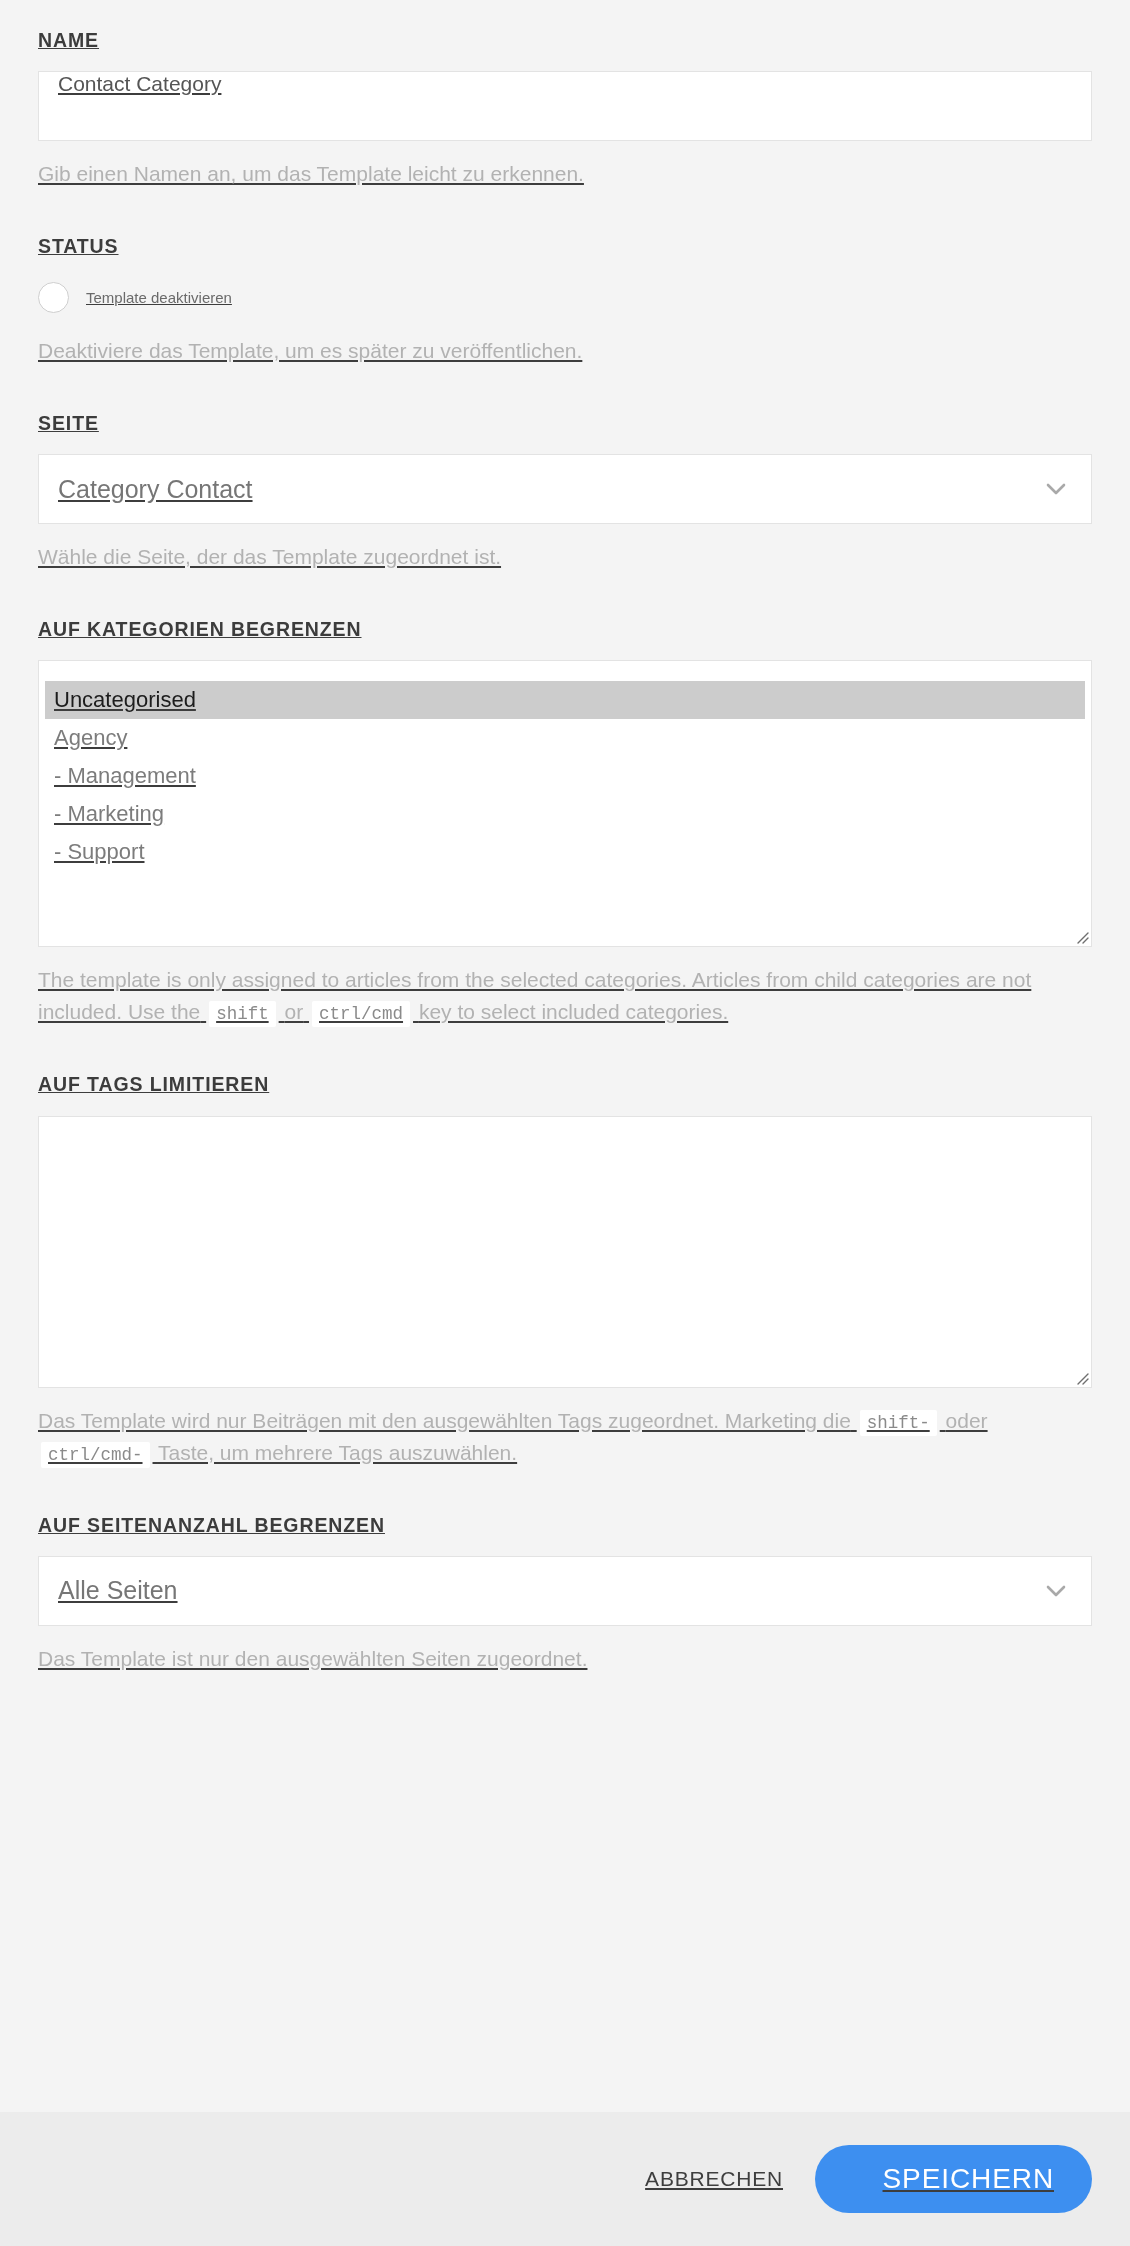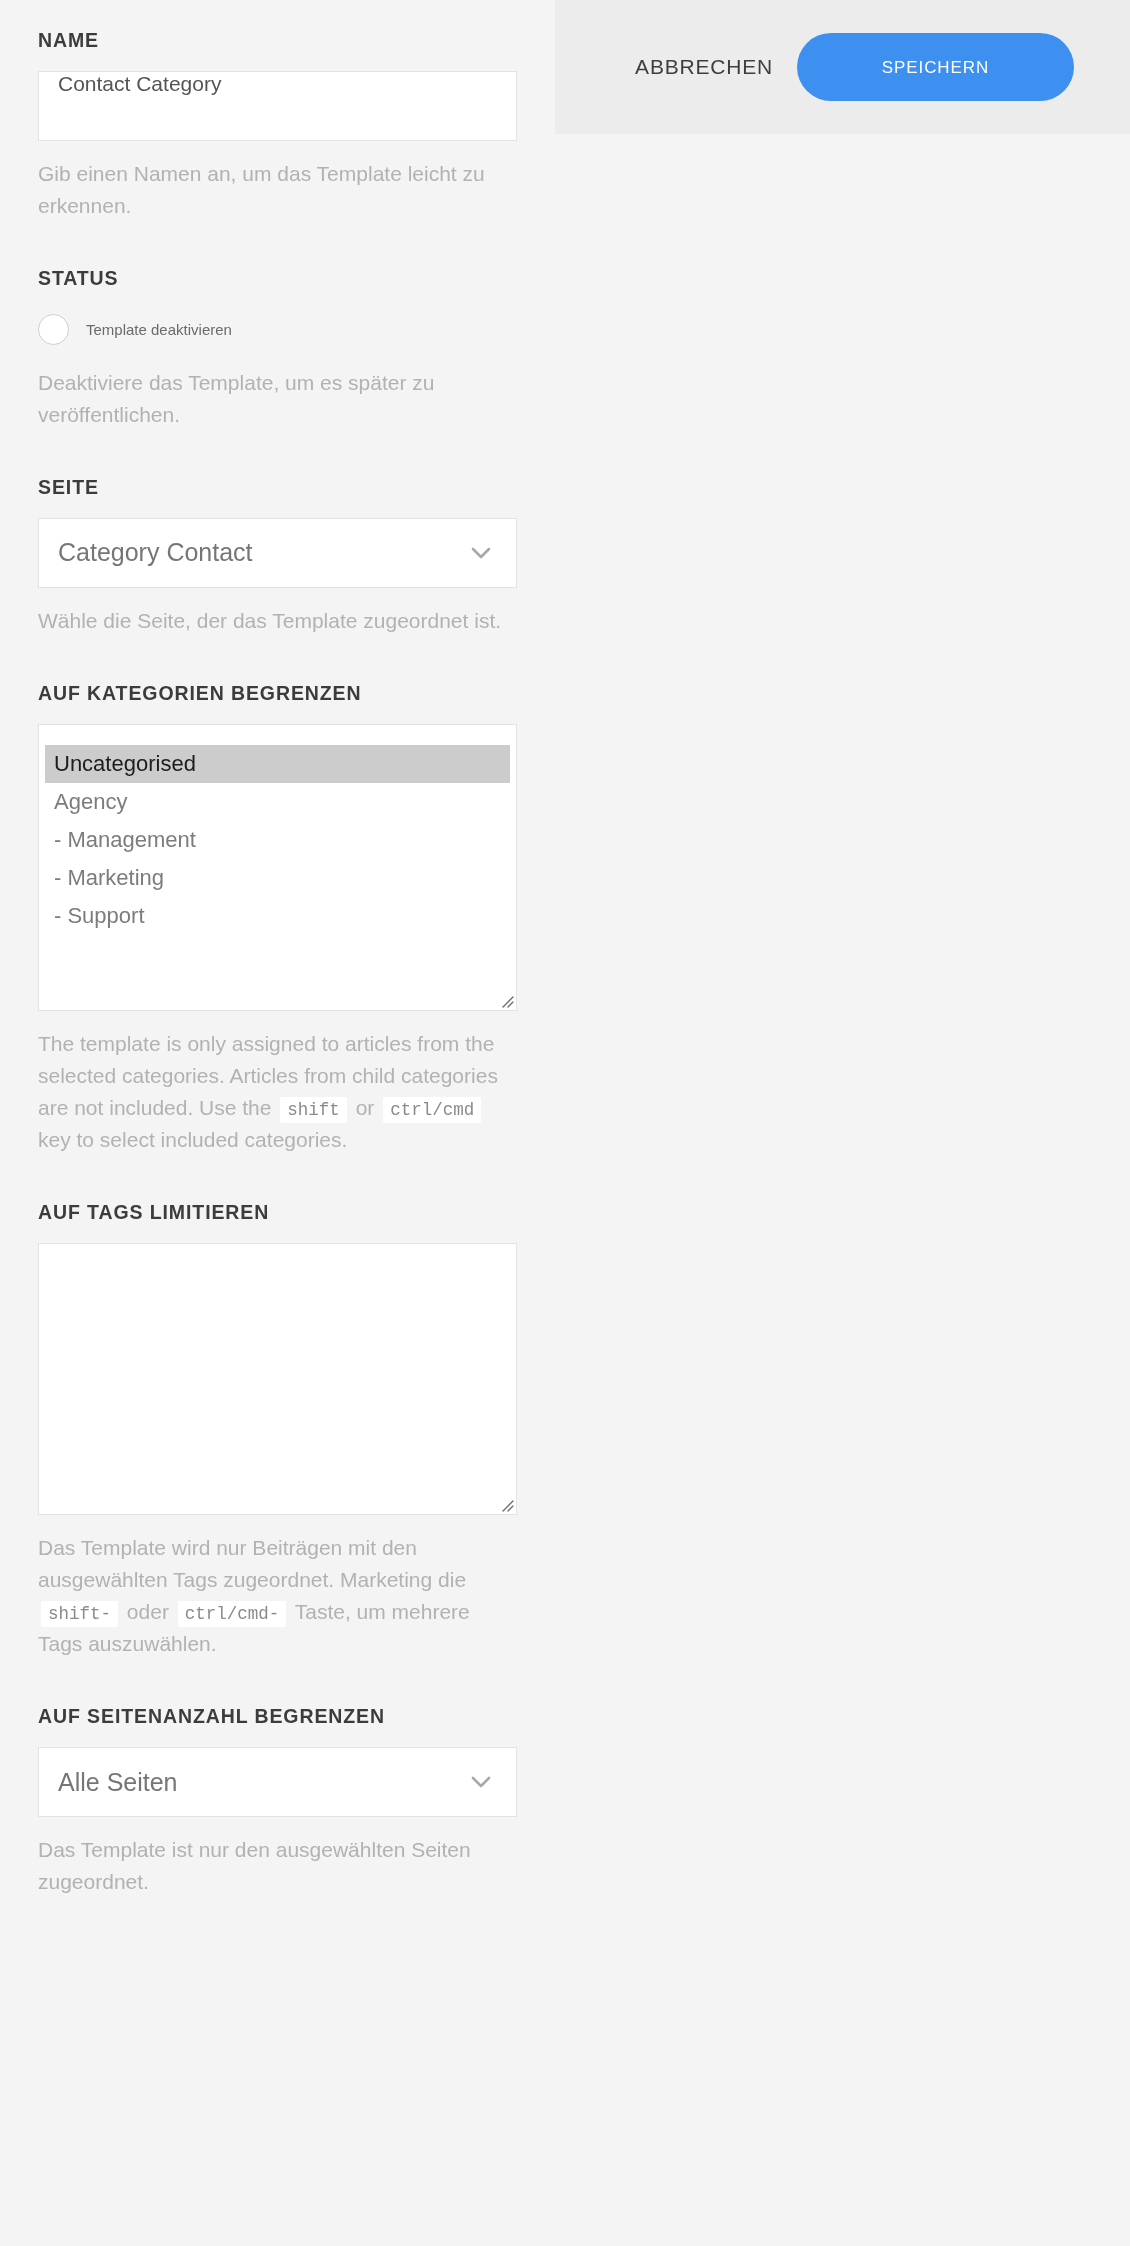--- a/index.html
+++ b/index.html
@@ -16,21 +16,22 @@
     font-family: "Liberation Sans", sans-serif;
     color: #3d3d3d;
     -webkit-font-smoothing: antialiased;
   }
 
   .page {
     position: relative;
     width: 1130px;
     min-height: 2246px;
     display: flex;
-    flex-direction: row;
+    flex-direction: column;
+    text-decoration: underline;
   }
 
   .form-body {
     flex: 1 1 auto;
     padding: 30px 38px 0 38px;
     background: #f4f4f4;
   }
 
   
   .field {
@@ -171,49 +172,50 @@
   }
 
   
   .footer {
     flex: 0 0 auto;
     height: 134px;
     background: #ececec;
     display: flex;
     align-items: center;
     justify-content: flex-end;
-    padding: 0 56px;
-    gap: 0;
+    padding: 0 38px;
+    gap: 8px;
   }
   .btn-text {
     background: transparent;
     border: 0;
     font-family: inherit;
     font-size: 21px;
     font-weight: normal;
     letter-spacing: 0.8px;
     color: #3e3e3e;
     text-transform: uppercase;
     padding: 14px 24px;
     cursor: pointer;
   }
   .btn-primary {
     background: #3d8ff0;
     border: 0;
     font-family: inherit;
-    font-size: 17px;
+    font-size: 28px;
     letter-spacing: 0.9px;
     color: #ffffff;
     text-transform: uppercase;
     padding: 18px 38px;
     border-radius: 34px;
     cursor: pointer;
     min-width: 277px;
     height: 68px;
     line-height: 1;
+    text-align: right;
   }
 </style>
 </head>
 <body>
 
 <div class="page">
 
   <div class="form-body">
 
     <div class="field">

